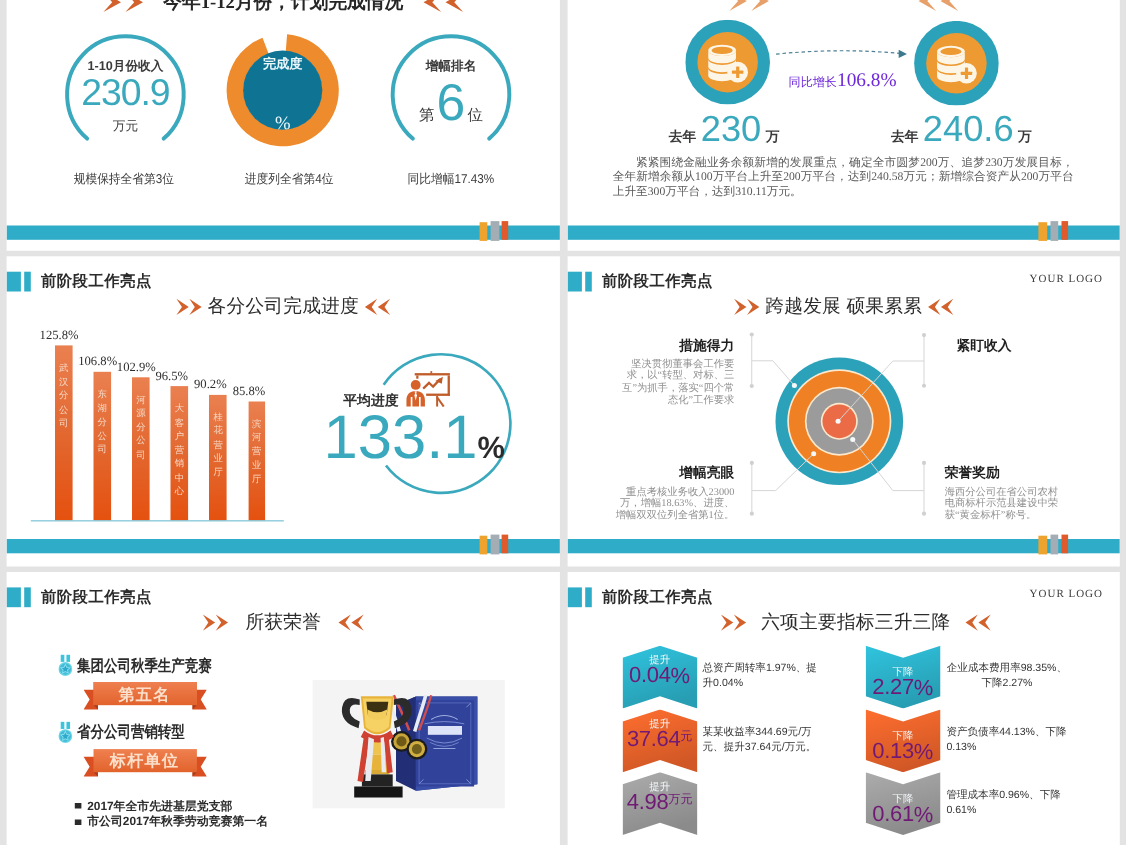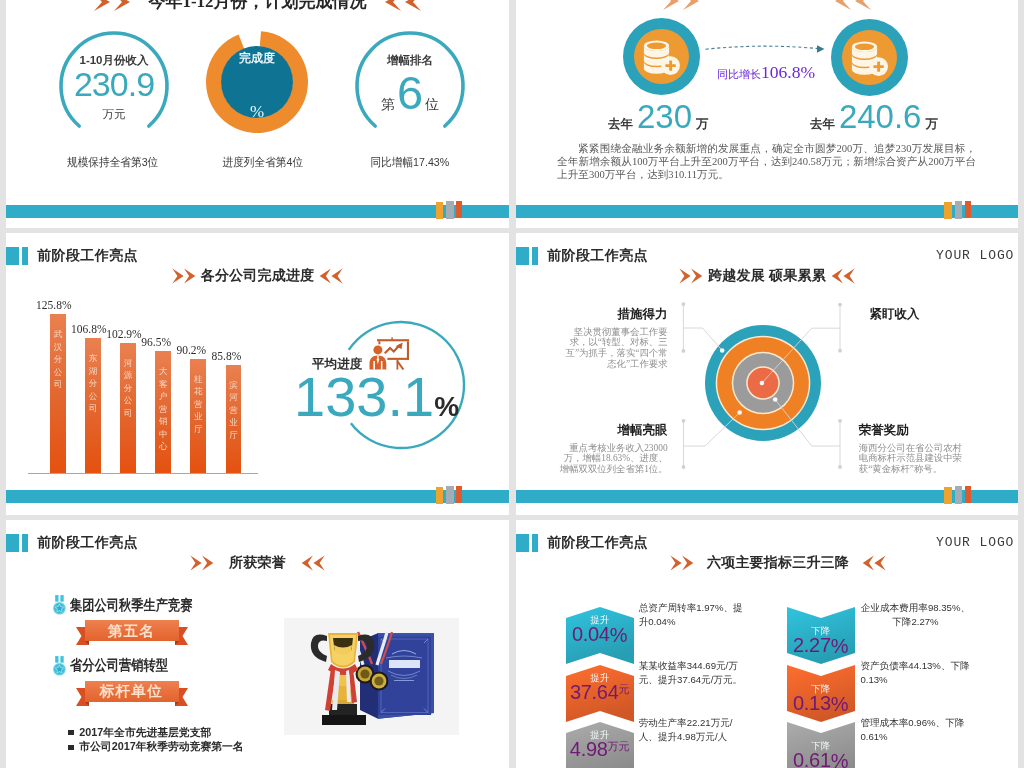--- a/index.html
+++ b/index.html
@@ -15,24 +15,24 @@
   .s6{left:516px;top:520px;width:502px;height:282px;}
 
   
   .band{position:absolute;left:0;width:100%;height:13px;background:#2fadc8;}
   .bandmark{position:absolute;}
   .sechdr{position:absolute;display:flex;align-items:center;}
   .sechdr .b1{width:13.4px;height:18px;background:#2fadc8;}
   .sechdr .b2{width:6.6px;height:18px;background:#2fadc8;margin-left:2.4px;}
   .sechdr .tx{margin-left:8.8px;font-size:14px;font-weight:bold;color:#2b2b2b;
       letter-spacing:.4px;}
-  .logo{position:absolute;font-family:Liberation Mono, monospace;
-      font-size:13px;color:#3b3b3b;letter-spacing:0.9px;}
+  .logo{position:absolute;font-family:Liberation Serif, serif;
+      font-size:10px;color:#3b3b3b;letter-spacing:0.9px;}
   .ttl{position:absolute;display:flex;align-items:center;justify-content:center;}
-  .ttl .tx{font-size:14px;font-weight:bold;color:#2b2b2b;letter-spacing:.2px;}
+  .ttl .tx{font-size:17px;font-weight:normal;color:#2b2b2b;letter-spacing:.2px;}
   .chev{flex:0 0 auto;}
 
   
   .s1title{position:absolute;left:0;top:42px;width:503px;display:flex;
      align-items:center;justify-content:center;gap:10px;}
   .s1title .tx{font-family:"Liberation Serif",serif;font-size:17px;font-weight:bold;color:#262626;}
   .g1,.g2,.g3{position:absolute;}
   .g1,.g2,.g3{position:absolute;width:114px;height:114px;}
   .g1{left:51px;top:80.5px;}
   .g3{left:347px;top:80.5px;}
@@ -124,21 +124,21 @@
       text-indent:1.2px;}
   .bl{position:absolute;display:flex;align-items:center;}
   .b1{left:61.9px;top:205.8px;}
   .b2{left:61.9px;top:220.3px;}
   .bl .sq{width:6.2px;height:5px;background:#2b2b2b;margin-right:5.2px;}
   .bl .bt{font-size:10.8px;font-weight:bold;color:#2b2b2b;}
   .trophy{position:absolute;left:278px;top:98px;}
 
   
   .kpis{position:absolute;left:0;top:0;width:502px;height:282px;}
-  .kpi{position:absolute;width:56px;height:57px;margin-top:20px;}
+  .kpi{position:absolute;width:56px;height:57px;}
   .kpi svg{position:absolute;left:0;top:0;}
   .kpi .dir{position:absolute;left:0;top:7px;width:68px;text-align:center;
       font-size:9.5px;color:#f3f8fa;}
   .kpi .vrow{position:absolute;left:0;top:17px;width:68px;text-align:center;
       display:flex;align-items:flex-start;justify-content:center;color:#701a75;}
   .kpi .vv{font-size:20px;line-height:1.05;letter-spacing:-0.3px;}
   .kpi .uu{font-size:11px;margin-left:0px;}
   .kpitx{position:absolute;width:110px;font-size:9.6px;line-height:1.5;color:#333;}
 </style>
 </head>
@@ -656,21 +656,20 @@
               </linearGradient>
             </defs>
             <path d="M34 0 L68 11 L68 57 L34 46 L0 57 L0 11 Z" fill="url(#kg02)"></path>
           </svg>
           <div class="dir">提升</div>
           <div class="vrow">
             <span class="vv">4.98</span>
             <span class="uu">万元</span>
           </div>
         </div>
-        <div class="kpitx" style="left: 122.7px; top: 196.1px;">劳动生产率22.21万元/人、提升4.98万元/人</div>
         <div class="kpi" style="left: 270.8px; top: 66.9px;">
           <svg width="68" height="57" viewBox="0 0 68 57">
             <defs>
               <linearGradient id="kg10" x1="0" y1="0" x2="0.35" y2="1">
                 <stop offset="0" stop-color="#30c4df"></stop>
                 <stop offset="1" stop-color="#279eb3"></stop>
               </linearGradient>
             </defs>
             <path d="M0 0 L34 11 L68 0 L68 46 L34 57 L0 46 Z" fill="url(#kg10)"></path>
           </svg>

